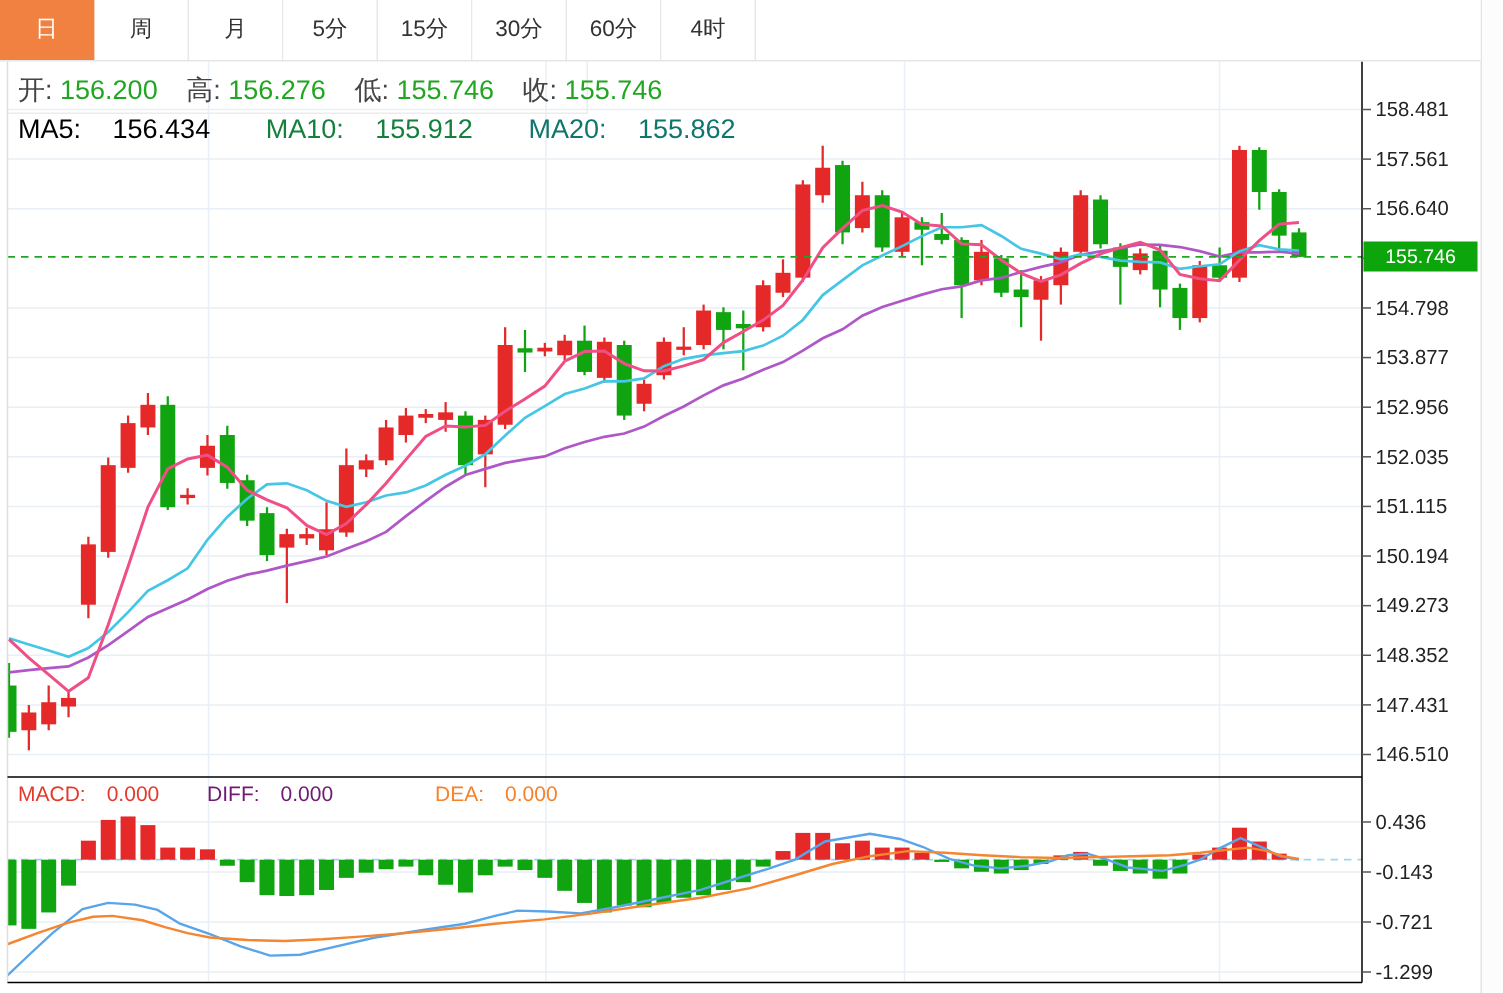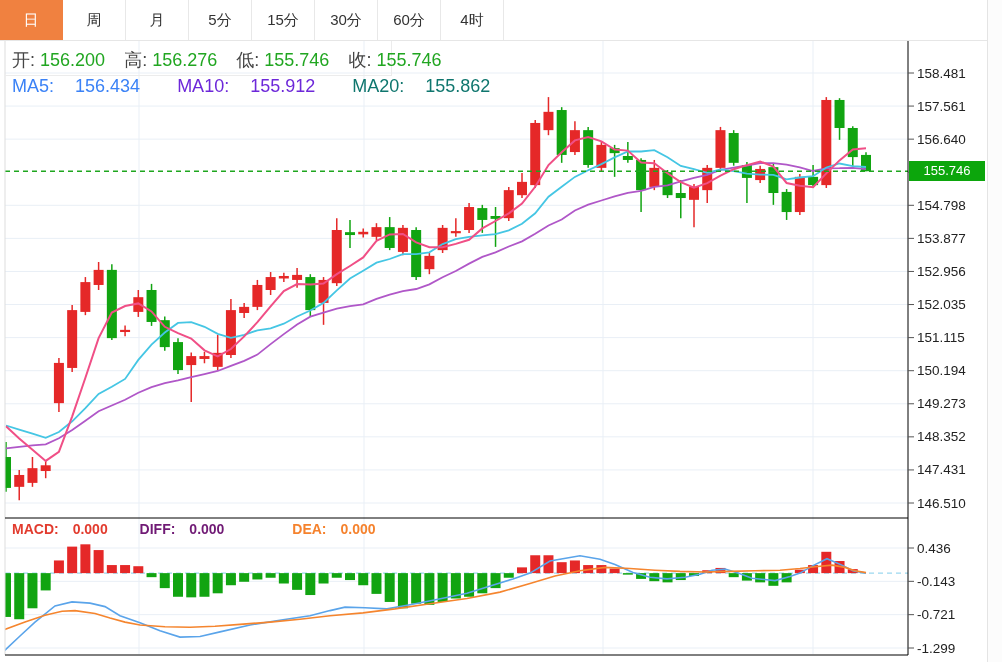--- a/index.html
+++ b/index.html
@@ -16,21 +16,21 @@
   
   .overlay{position:absolute;z-index:6;white-space:nowrap;font-size:18px;}
   #ohlc-box{left:5px;top:41px;width:386px;height:34px;border-right:1px solid #ececec;
             border-bottom:1px solid #ececec;}
   #ohlc-row{left:12px;top:48px;}
   #ohlc-row .lbl{color:#444;}
   #ohlc-row .val{color:#21a621;margin-right:14px;}
   #ma-row{left:12px;top:76px;}
   #ma-row span{margin-right:16px;}
   #macd-row{left:12px;top:521px;font-size:14px;}
-  #macd-row span{margin-right:14px;font-weight:bold;}
+  #macd-row span{margin-right:14px;}
   #price-tag{left:909px;top:161px;width:76px;height:20px;background:#0ca60c;color:#fff;
              font-size:13px;line-height:20px;text-align:center;z-index:4;}
   #right-strip{position:absolute;left:987px;top:0;width:15px;height:662px;background:#fcfcfc;
                border-left:1px solid #e4e4e4;z-index:3;}
 </style>
 </head>
 <body>
 
 <div id="app">
   <div id="tabbar">
@@ -344,22 +344,22 @@
     <span class="lbl" style="color: rgb(68, 68, 68);">开:</span>
     <span class="val">156.200</span>
     <span class="lbl" style="color: rgb(68, 68, 68);">高:</span>
     <span class="val">156.276</span>
     <span class="lbl" style="color: rgb(68, 68, 68);">低:</span>
     <span class="val">155.746</span>
     <span class="lbl" style="color: rgb(68, 68, 68);">收:</span>
     <span class="val">155.746</span>
   </div>
   <div class="overlay" id="ma-row">
-    <span id="ma5t" style="color: #3b82f6;"><span>MA5:</span> <span>156.434</span></span>
-    <span id="ma10t" style="color: #6d28d9;"><span>MA10:</span> <span>155.912</span></span>
+    <span id="ma5t" style="color: #000000;"><span>MA5:</span> <span>156.434</span></span>
+    <span id="ma10t" style="color: #15803d;"><span>MA10:</span> <span>155.912</span></span>
     <span id="ma20t" style="color: #0f766e;"><span>MA20:</span> <span>155.862</span></span>
   </div>
   <div class="overlay" id="macd-row">
     <span id="macdt" style="color: rgb(226, 59, 46);"><span>MACD:</span><span>0.000</span></span>
     <span id="difft" style="color: #701a75;"><span>DIFF:</span><span>0.000</span></span>
     <span id="deat" style="color: rgb(245, 130, 45); margin-left: 36px;"><span>DEA:</span><span>0.000</span></span>
   </div>
   <div class="overlay" id="price-tag" style="background: rgb(12, 166, 12); top: 161.242px;">155.746</div>
   <div id="right-strip"></div>
 </div>

